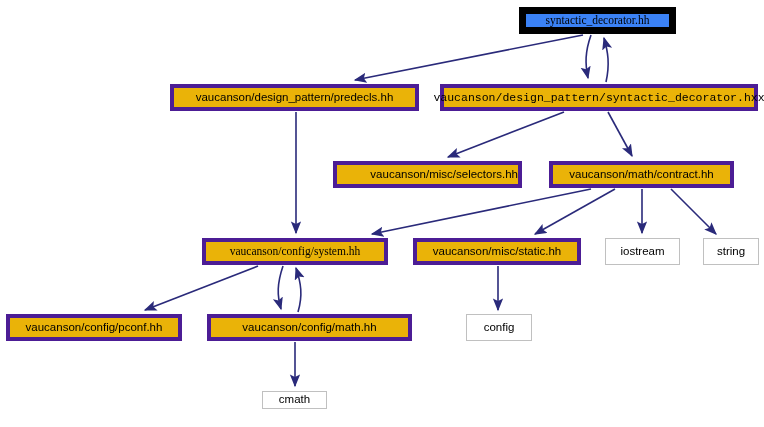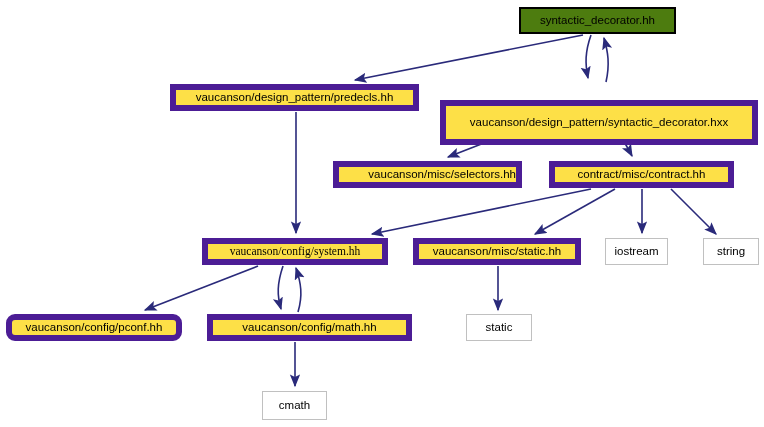--- a/index.html
+++ b/index.html
@@ -26,28 +26,29 @@
   .node {
     position: absolute;
     box-sizing: border-box;
     display: flex;
     align-items: center;
     justify-content: center;
     font-size: 11.5px;
     line-height: 1;
     color: #000000;
     white-space: nowrap;
-    background: #fde047;
-    border: 6px solid #4c1d95;
+    background: #eab308;
+    border: 4px solid #4c1d95;
     cursor: pointer;
   }
   .node.root {
-    background: #4d7c0f;
-    border: 2px solid #000000;
+    background: #3b82f6;
+    border: 7px solid #000000;
     box-shadow: none;
+    font-family: Liberation Serif, serif;
   }
   .node.sys {
     border: 1px solid #c0c0c0;
     background: #ffffff;
   }
   .node-label {
     pointer-events: none;
   }
 </style>
 </head>
@@ -93,57 +94,57 @@
   </svg>
 
   <div class="node root" style="left:519px; top:7px; width:157px; height:27px;">
     <span class="node-label">syntactic_decorator.hh</span>
   </div>
 
   <div class="node" style="left:170px; top:84px; width:249px; height:27px;">
     <span class="node-label">vaucanson/design_pattern/predecls.hh</span>
   </div>
 
-  <div class="node" style="left:440px; top:100px; width:318px; height:45px;">
+  <div class="node" style="left:440px; top:84px; width:318px; height:27px;font-family:Liberation Mono, monospace;">
     <span class="node-label">vaucanson/design_pattern/syntactic_decorator.hxx</span>
   </div>
 
   <div class="node" style="left:333px; top:161px; width:189px; height:27px;justify-content:flex-end;">
     <span class="node-label">vaucanson/misc/selectors.hh</span>
   </div>
 
   <div class="node" style="left:549px; top:161px; width:185px; height:27px;">
-    <span class="node-label">contract/misc/contract.hh</span>
+    <span class="node-label">vaucanson/math/contract.hh</span>
   </div>
 
   <div class="node" style="left:202px; top:238px; width:186px; height:27px;font-family:Liberation Serif, serif;">
     <span class="node-label">vaucanson/config/system.hh</span>
   </div>
 
   <div class="node" style="left:413px; top:238px; width:168px; height:27px;text-align:right;">
     <span class="node-label">vaucanson/misc/static.hh</span>
   </div>
 
-  <div class="node sys" style="left:605px; top:238px; width:63px; height:27px;">
+  <div class="node sys" style="left:605px; top:238px; width:75px; height:27px;">
     <span class="node-label">iostream</span>
   </div>
 
   <div class="node sys" style="left:703px; top:238px; width:56px; height:27px;">
     <span class="node-label">string</span>
   </div>
 
-  <div class="node" style="left:6px; top:314px; width:176px; height:27px;border-radius:9px;">
+  <div class="node" style="left:6px; top:314px; width:176px; height:27px;">
     <span class="node-label">vaucanson/config/pconf.hh</span>
   </div>
 
   <div class="node" style="left:207px; top:314px; width:205px; height:27px;">
     <span class="node-label">vaucanson/config/math.hh</span>
   </div>
 
   <div class="node sys" style="left:466px; top:314px; width:66px; height:27px;">
-    <span class="node-label">static</span>
+    <span class="node-label">config</span>
   </div>
 
-  <div class="node sys" style="left:262px; top:391px; width:65px; height:29px;text-align:right;">
+  <div class="node sys" style="left:262px; top:391px; width:65px; height:18px;text-align:right;">
     <span class="node-label">cmath</span>
   </div>
 
 </div>
 
 </body></html>

